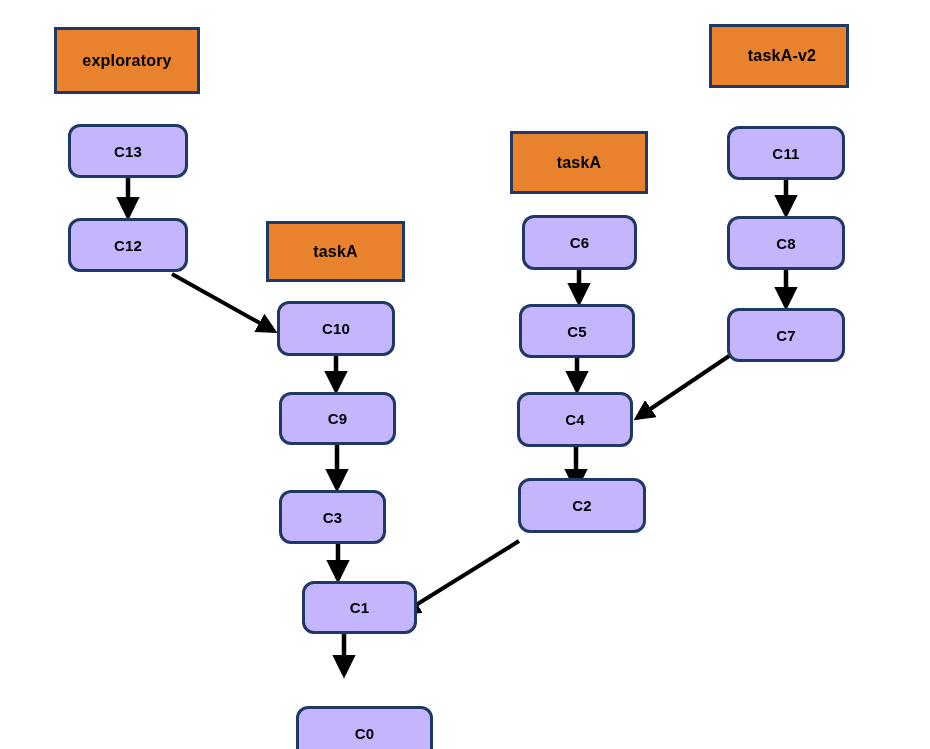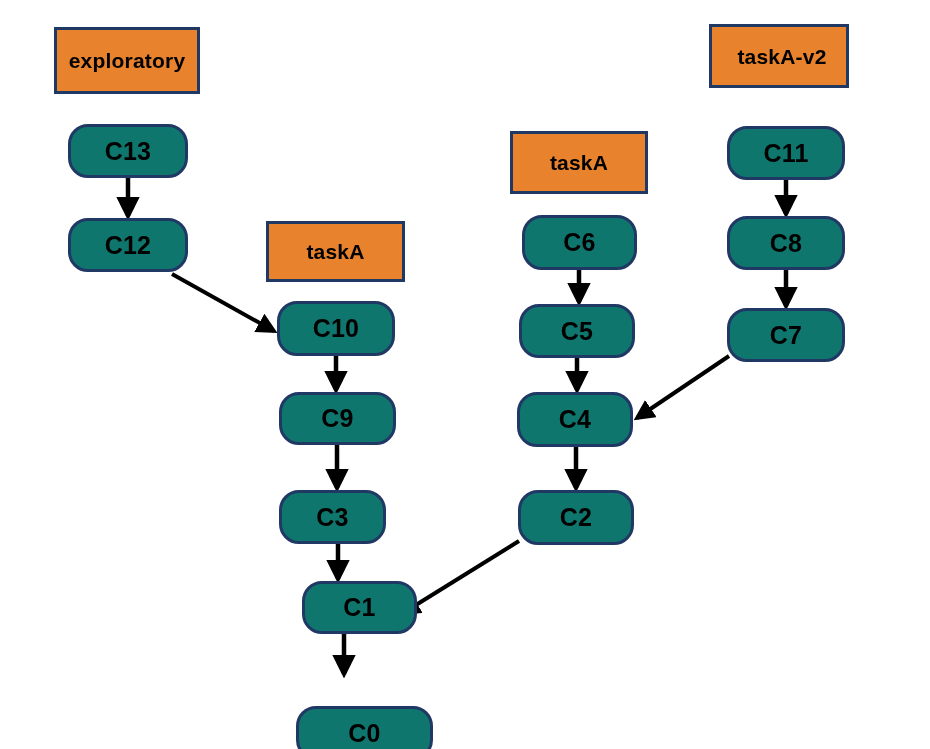--- a/index.html
+++ b/index.html
@@ -23,31 +23,31 @@
     box-sizing: border-box;
     display: flex;
     align-items: center;
     justify-content: center;
     color: #000000;
     font-weight: bold;
     line-height: 1;
     user-select: none;
   }
   .commit {
-    background: #0f766e;
+    background: #c4b5fd;
     border: 3px solid #1F3864;
-    border-radius: 20px;
-    font-size: 25px;
+    border-radius: 12px;
+    font-size: 15px;
     letter-spacing: 0.2px;
   }
   .branch-label {
     background: #E8822C;
     border: 3px solid #1F3864;
     border-radius: 0;
-    font-size: 21px;
+    font-size: 16px;
     letter-spacing: 0.2px;
   }
   #edges {
     position: absolute;
     left: 0;
     top: 0;
     width: 930px;
     height: 749px;
     pointer-events: none;
   }
@@ -84,21 +84,21 @@
       <div class="node commit" style="left: 68px; top: 124px; width: 120px; height: 54px;">C13</div>
       <div class="node commit" style="left: 68px; top: 218px; width: 120px; height: 54px;">C12</div>
       <div class="node commit" style="left: 277px; top: 301px; width: 118px; height: 55px;">C10</div>
       <div class="node commit" style="left: 279px; top: 392px; width: 117px; height: 53px;">C9</div>
       <div class="node commit" style="left: 279px; top: 490px; width: 107px; height: 54px;">C3</div>
       <div class="node commit" style="left: 302px; top: 581px; width: 115px; height: 53px;">C1</div>
       <div class="node commit" style="left: 296px; top: 676px; width: 137px; height: 54px; margin-top: 30px;">C0</div>
       <div class="node commit" style="left: 522px; top: 215px; width: 115px; height: 55px;">C6</div>
       <div class="node commit" style="left: 519px; top: 304px; width: 116px; height: 54px;">C5</div>
       <div class="node commit" style="left: 517px; top: 392px; width: 116px; height: 55px;">C4</div>
-      <div class="node commit" style="left: 518px; top: 490px; width: 116px; height: 55px; text-align: center;">C2</div>
+      <div class="node commit" style="left: 518px; top: 478px; width: 128px; height: 55px; text-align: center;">C2</div>
       <div class="node commit" style="left: 727px; top: 126px; width: 118px; height: 54px;">C11</div>
       <div class="node commit" style="left: 727px; top: 216px; width: 118px; height: 54px;">C8</div>
       <div class="node commit" style="left: 727px; top: 308px; width: 118px; height: 54px;">C7</div>
       <div class="node branch-label" style="left: 54px; top: 27px; width: 146px; height: 67px;">exploratory</div>
       <div class="node branch-label" style="left: 266px; top: 221px; width: 139px; height: 61px;">taskA</div>
       <div class="node branch-label" style="left: 510px; top: 131px; width: 138px; height: 63px;">taskA</div>
       <div class="node branch-label" style="left: 709px; top: 24px; width: 140px; height: 64px; padding-left: 6px;">taskA-v2</div>
     </div>
 
 </div>

